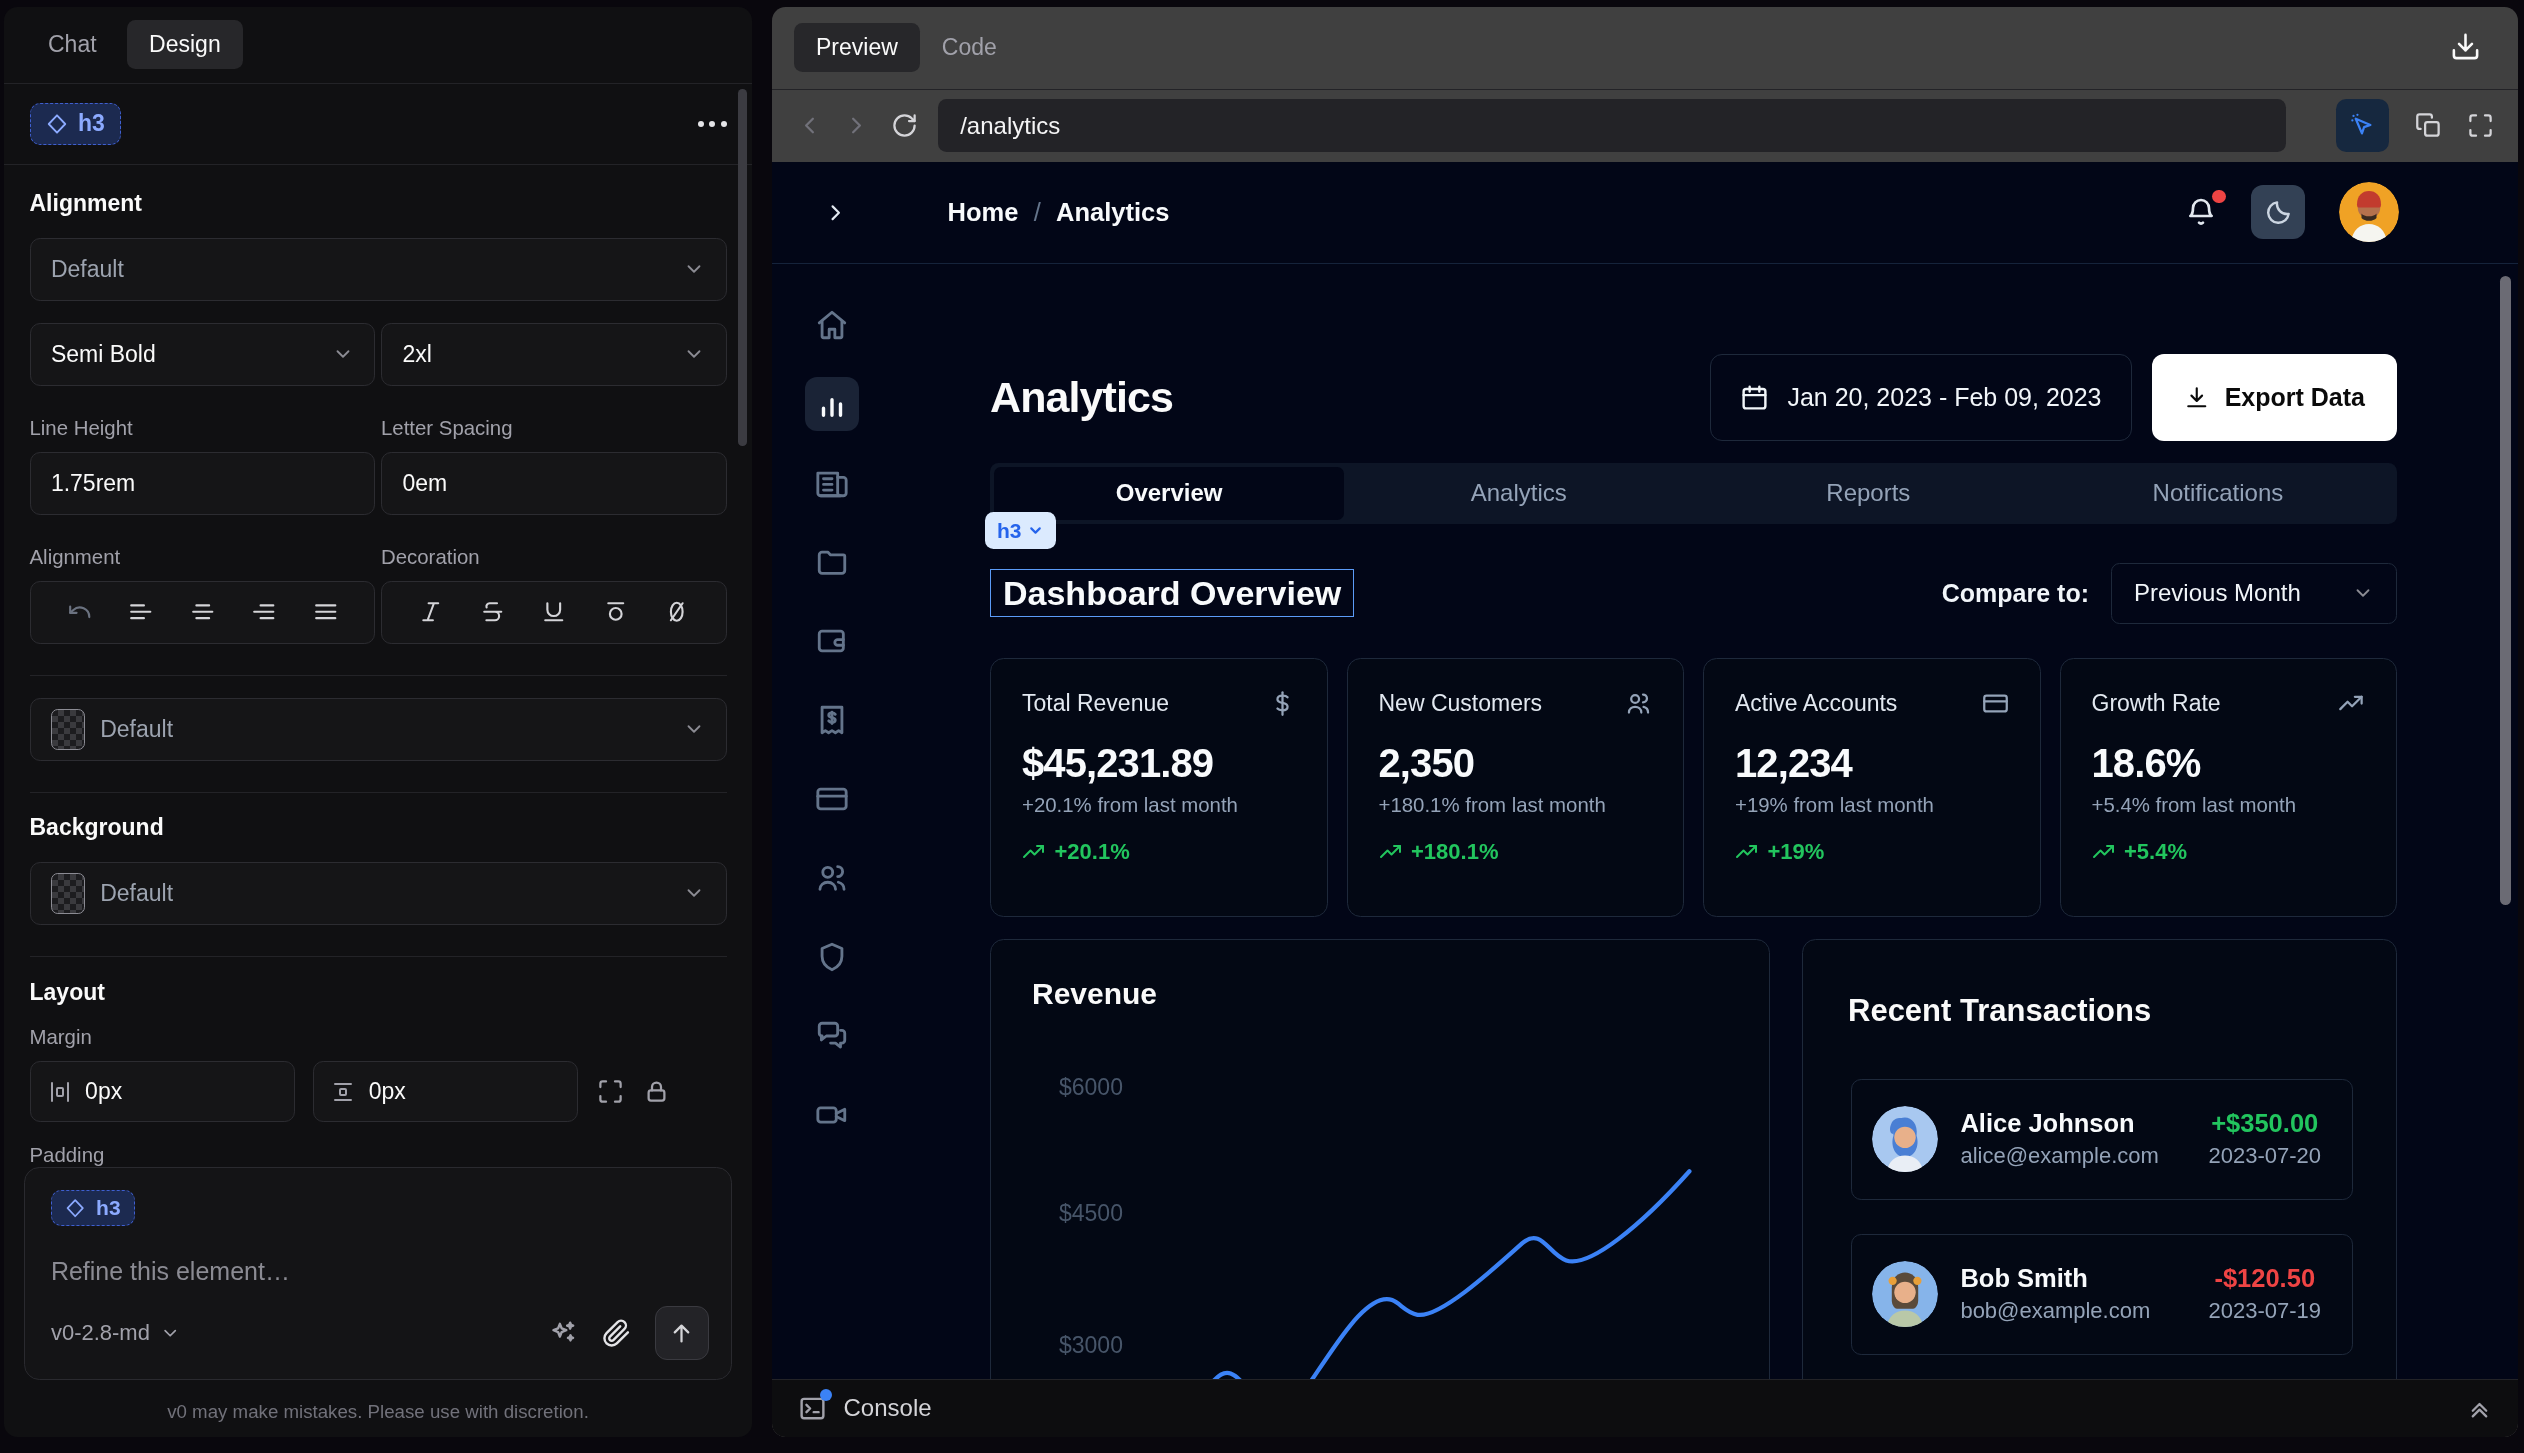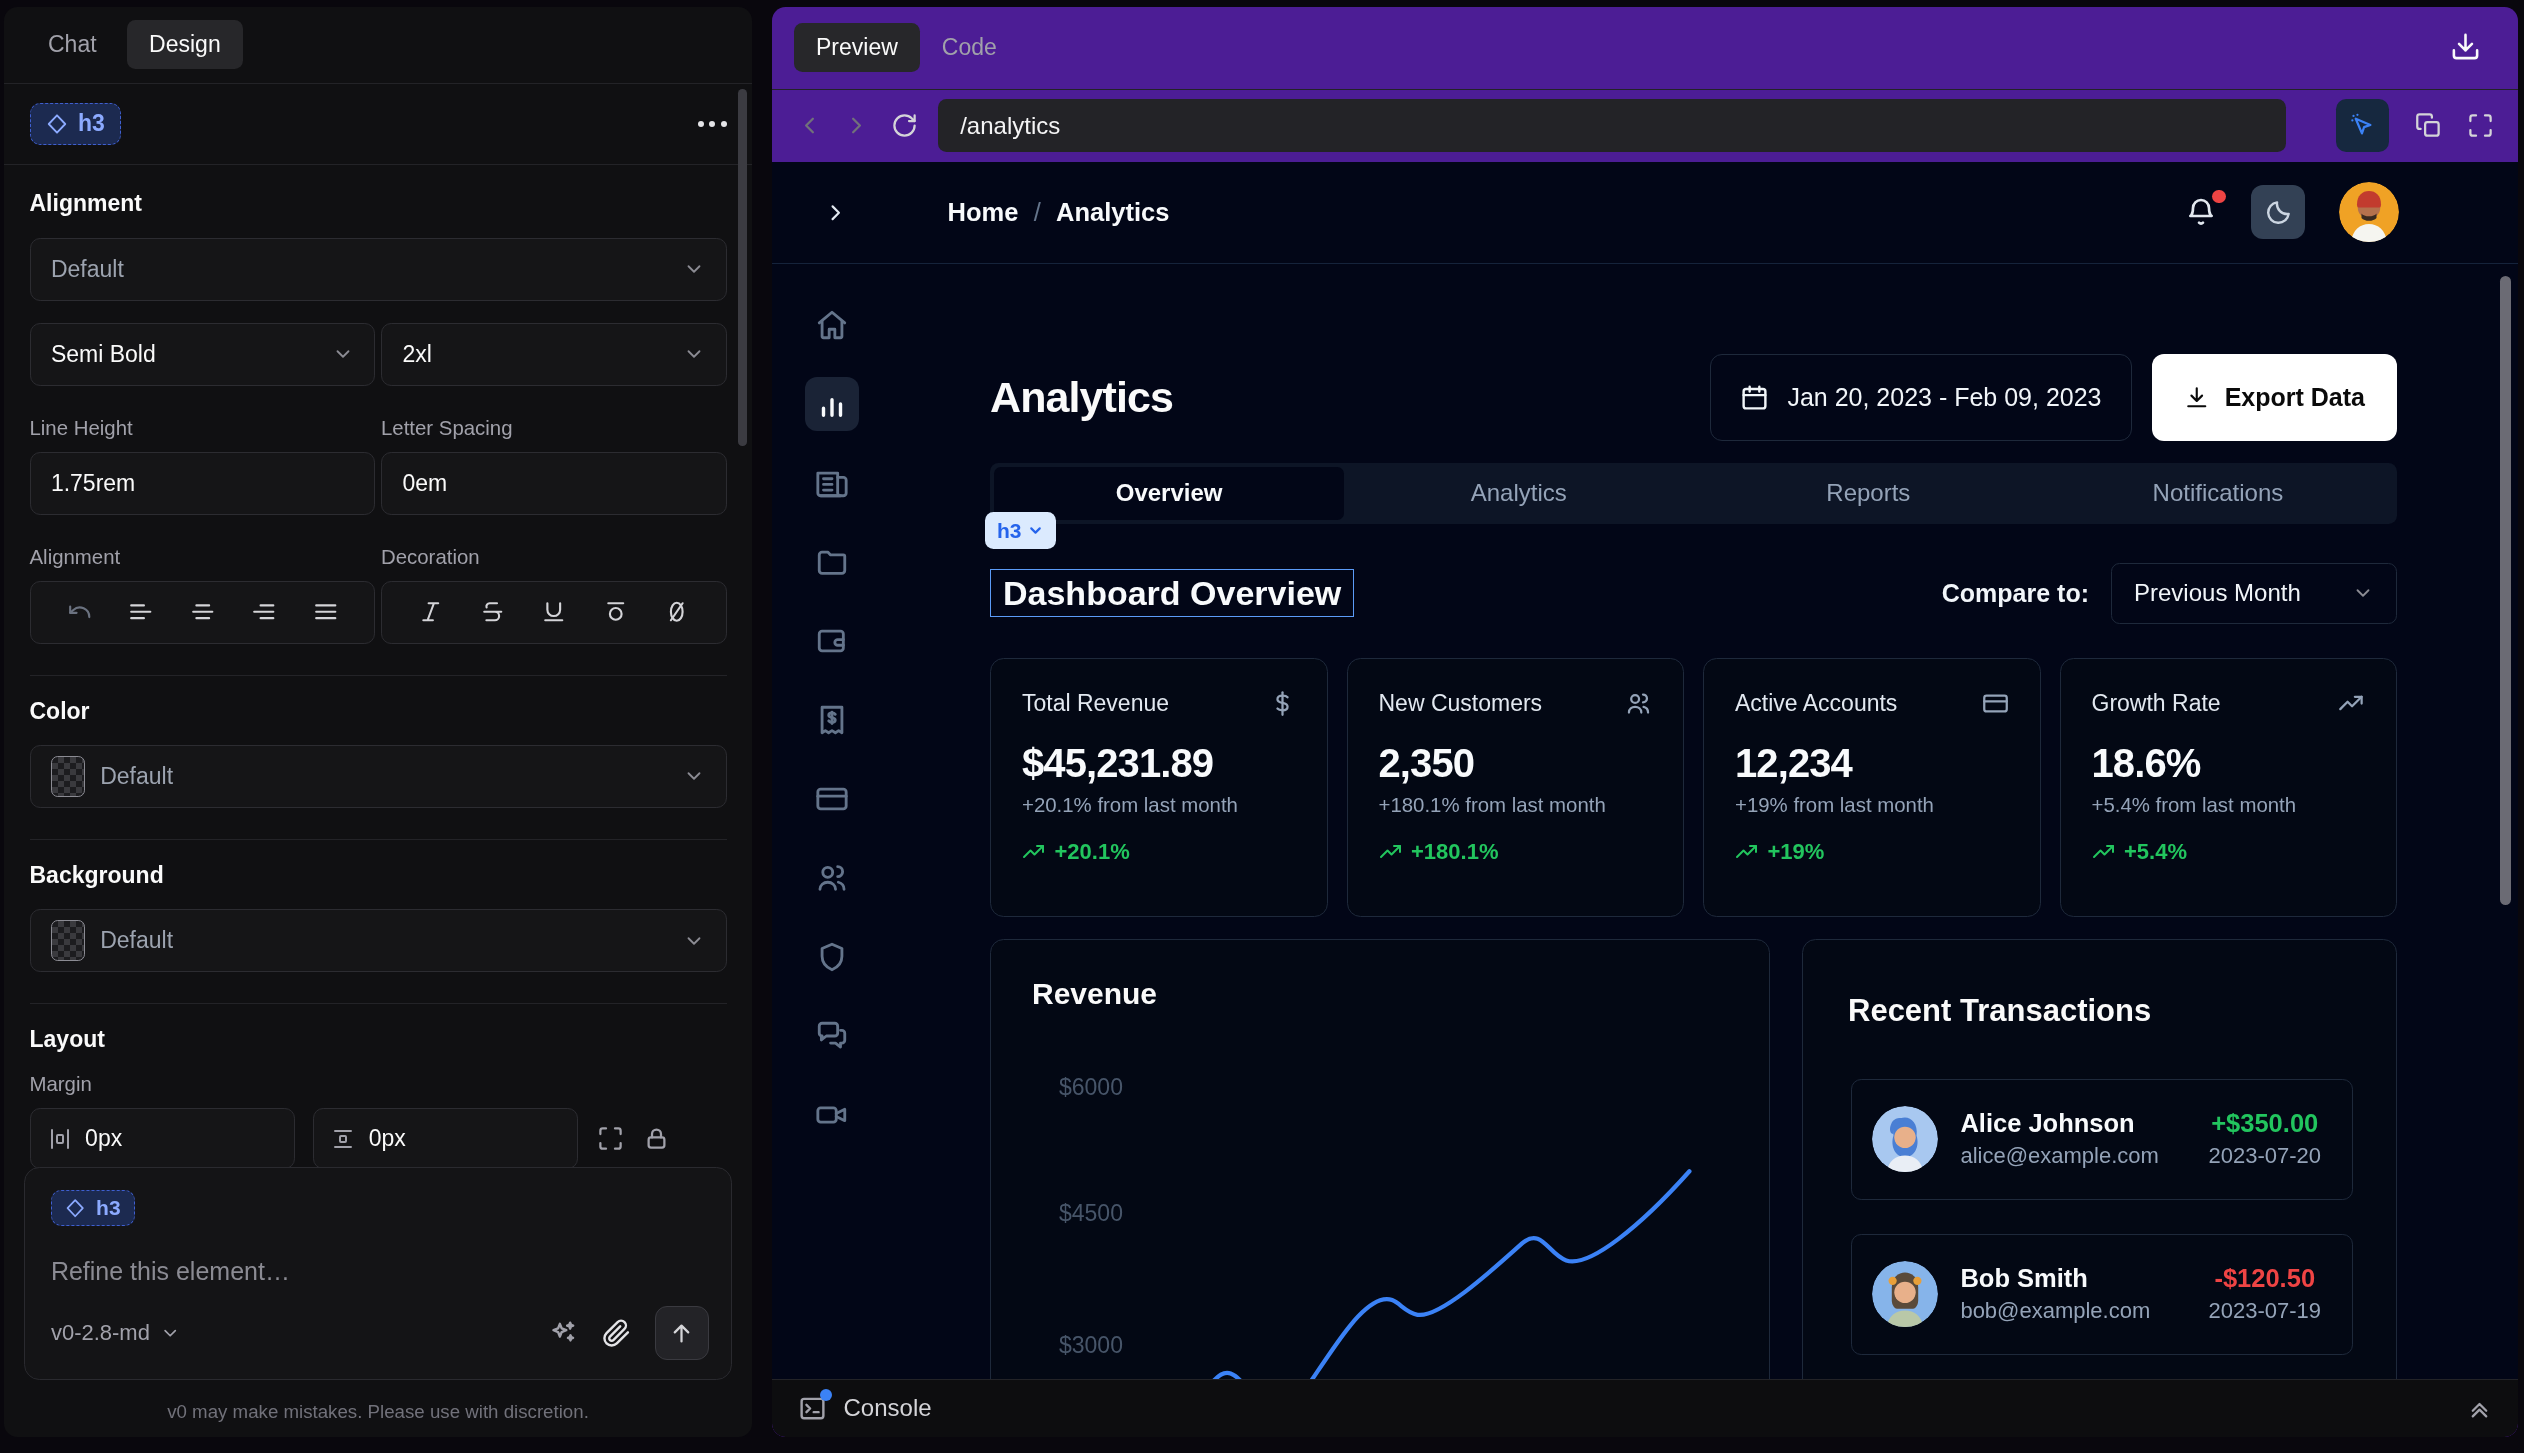--- a/index.html
+++ b/index.html
@@ -4,21 +4,21 @@
 <style>
   *{box-sizing:border-box;margin:0;padding:0}
   html,body{width:2525px;height:1454px}
   body{background:#09070d;font-family:"Liberation Sans",sans-serif;color:#fafafa;position:relative;overflow:hidden}
   svg{display:block}
   .ic{stroke:currentColor;fill:none;stroke-width:2;stroke-linecap:round;stroke-linejoin:round}
 
   
   .panel{position:absolute;top:6.8px;border-radius:13.6px}
   .panel.left{left:4px;width:748px;height:1430px;background:#101012;overflow:hidden}
-  .panel.right{left:772px;width:1746px;height:1430px;background:#4c1d95;overflow:hidden}
+  .panel.right{left:772px;width:1746px;height:1430px;background:#404040;overflow:hidden}
   .divider{height:0.9px;background:#232327}
 
   
   .lp-tabs{display:flex;align-items:center;gap:8.5px;padding:13.6px 22px}
   .tab-pill{font-size:23px;color:#a1a1aa;padding:11px 22px;border-radius:8.5px;background:transparent;border:none;font-family:inherit;cursor:pointer}
   .tab-pill.active{background:#27272a;color:#fafafa}
   .element-row{display:flex;justify-content:space-between;align-items:center;padding:18.7px 25.5px}
   .badge-h3{display:inline-flex;align-items:center;gap:10.2px;background:#1c2a50;border:1.7px dashed #3f5fd0;color:#8caaff;font-size:23px;font-weight:600;padding:6.8px 15.3px;border-radius:10.2px}
   .dots{color:#e4e4e7;display:flex;gap:5.1px;cursor:pointer}
   .dots i{width:6px;height:6px;border-radius:50%;background:#e4e4e7}
@@ -218,21 +218,20 @@
             <circle cx="12" cy="14" r="5.5"></circle>
           </svg>
         <svg class="ic" width="25.5" height="25.5" viewBox="0 0 24 24">
             <ellipse cx="12" cy="12" rx="5.5" ry="8.5"></ellipse>
             <path d="M6.5 20L17.5 4"></path>
           </svg>
       </div>
     </div>
     <div class="divider mb26"></div>
 
-    <div class="sec-label">Color</div>
     <div class="select mb36">
       <span class="sel-left">
           <span class="swatch"></span>
           <span>Default</span>
         </span>
       <svg class="ic chev" width="22" height="22" viewBox="0 0 24 24">
           <path d="M6 9l6 6 6-6"></path>
         </svg>
     </div>
     <div class="divider mb26"></div>

